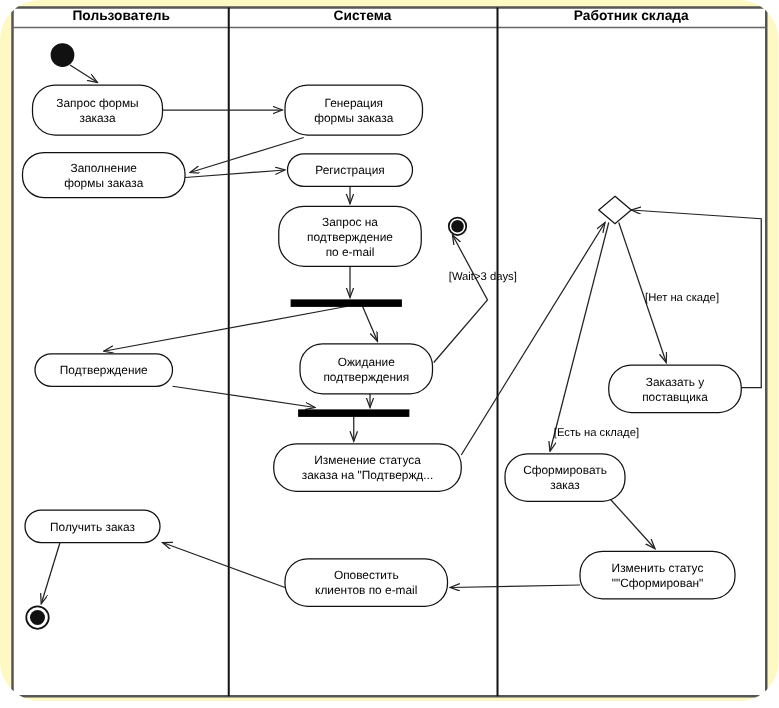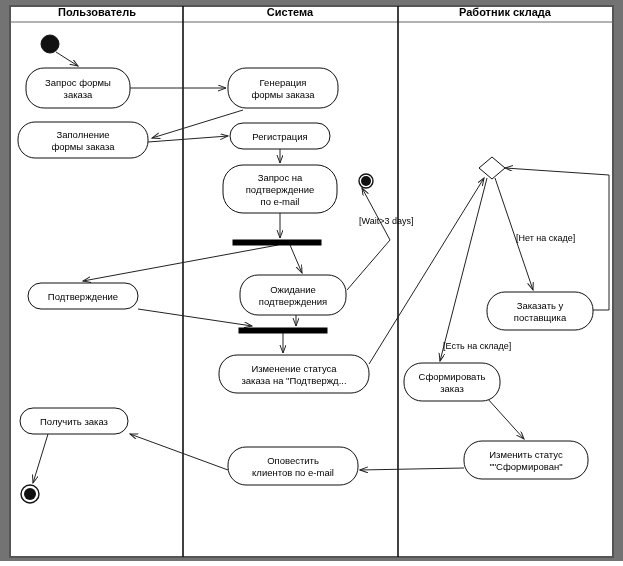--- a/index.html
+++ b/index.html
@@ -7,22 +7,23 @@
     padding: 0;
     background: #ffffff;
   }
   body {
     font-family: "Liberation Sans", "DejaVu Sans", sans-serif;
   }
   #canvas {
     position: relative;
     width: 623px;
     height: 561px;
-    background: #737373;
+    background: #fef9c3;
     overflow: hidden;
+    border-radius: 32px;
   }
   #diagram-svg {
     position: absolute;
     left: 0;
     top: 0;
     width: 623px;
     height: 566px;
   }
   .lane-header-label {
     font-size: 11px;

